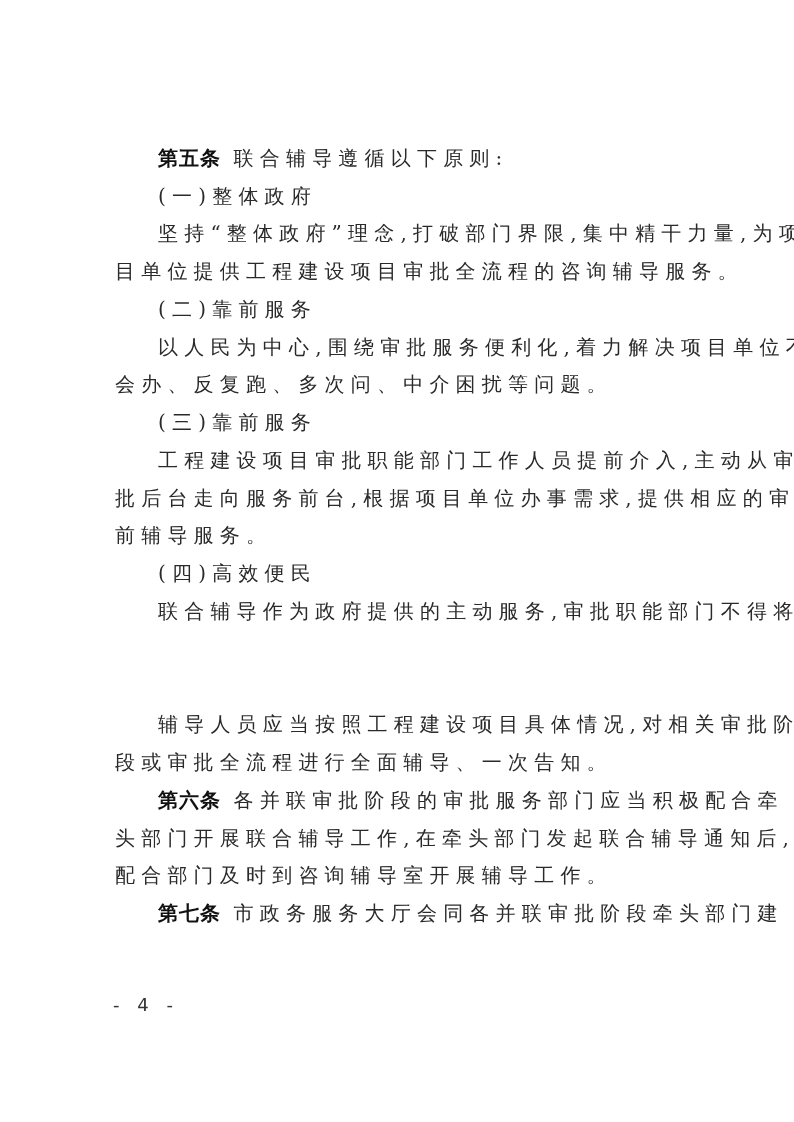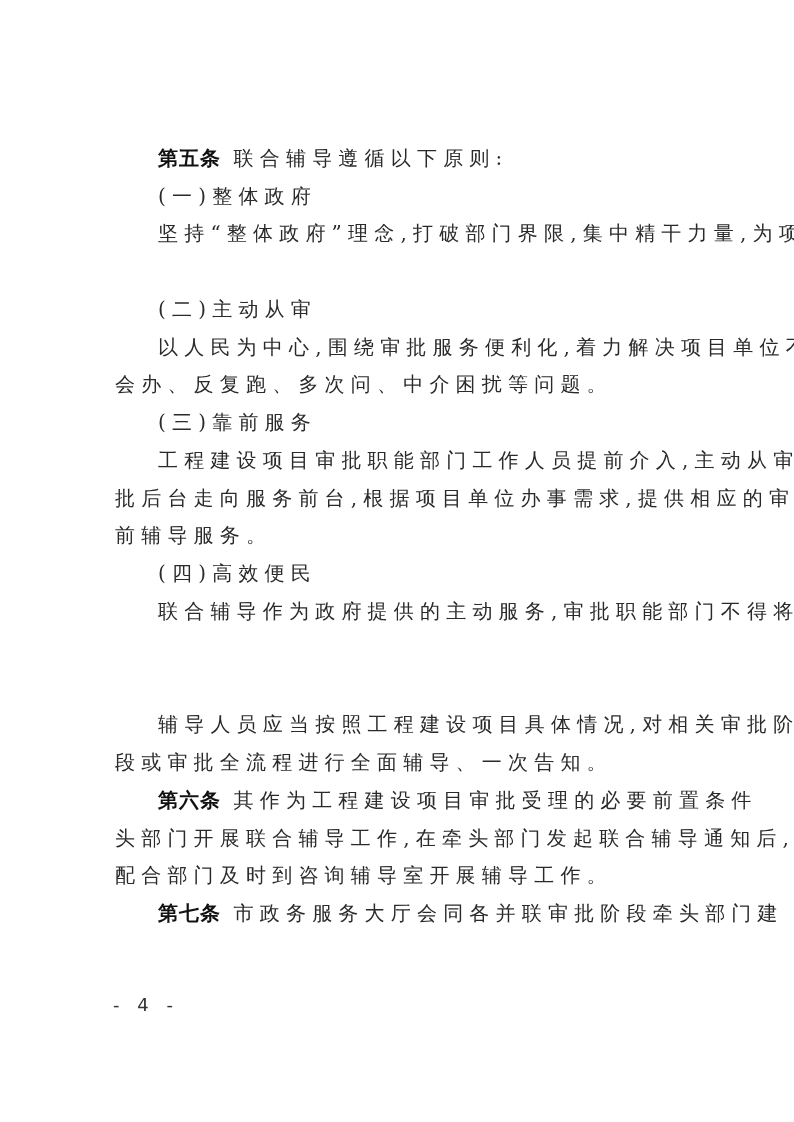--- a/index.html
+++ b/index.html
@@ -15,36 +15,37 @@
 </style>
 </head>
 <body>
 
 <div class="page">
 
   <div class="line indent" style="top:145px;"><span class="bold">第五条</span><span> 联合辅导遵循以下原则:</span></div>
 
   <div class="line indent" style="top:183px;">(一)整体政府</div>
   <div class="line indent" style="top:220px;">坚持“整体政府”理念,打破部门界限,集中精干力量,为项</div>
+  <div class="line" style="top:258px;">目单位提供工程建设项目审批全流程的咨询辅导服务。</div>
 
-  <div class="line indent" style="top:296px;">(二)主动从审</div>
+  <div class="line indent" style="top:296px;">(二)靠前服务</div>
   <div class="line indent" style="top:334px;">以人民为中心,围绕审批服务便利化,着力解决项目单位不</div>
   <div class="line" style="top:371px;">会办、反复跑、多次问、中介困扰等问题。</div>
 
   <div class="line indent" style="top:409px;">(三)靠前服务</div>
   <div class="line indent" style="top:447px;">工程建设项目审批职能部门工作人员提前介入,主动从审</div>
   <div class="line" style="top:485px;">批后台走向服务前台,根据项目单位办事需求,提供相应的审批</div>
   <div class="line" style="top:522px;">前辅导服务。</div>
 
   <div class="line indent" style="top:598px;">联合辅导作为政府提供的主动服务,审批职能部门不得将</div>
   <div class="line indent" style="top:560px;">(四)高效便民</div>
 
   <div class="line indent" style="top:711px;">辅导人员应当按照工程建设项目具体情况,对相关审批阶</div>
   <div class="line" style="top:749px;">段或审批全流程进行全面辅导、一次告知。</div>
 
-  <div class="line indent" style="top:787px;"><span class="bold">第六条</span><span> 其作为工程建设项目审批受理的必要前置条件</span></div>
+  <div class="line indent" style="top:787px;"><span class="bold">第六条</span><span> 各并联审批阶段的审批服务部门应当积极配合牵</span></div>
   <div class="line" style="top:825px;">头部门开展联合辅导工作,在牵头部门发起联合辅导通知后,各</div>
   <div class="line" style="top:862px;">配合部门及时到咨询辅导室开展辅导工作。</div>
 
   <div class="line indent" style="top:900px;"><span class="bold">第七条</span><span> 市政务服务大厅会同各并联审批阶段牵头部门建</span></div>
 
   <div class="page-number">- 4 -</div>
 </div>
 
 </body></html>

